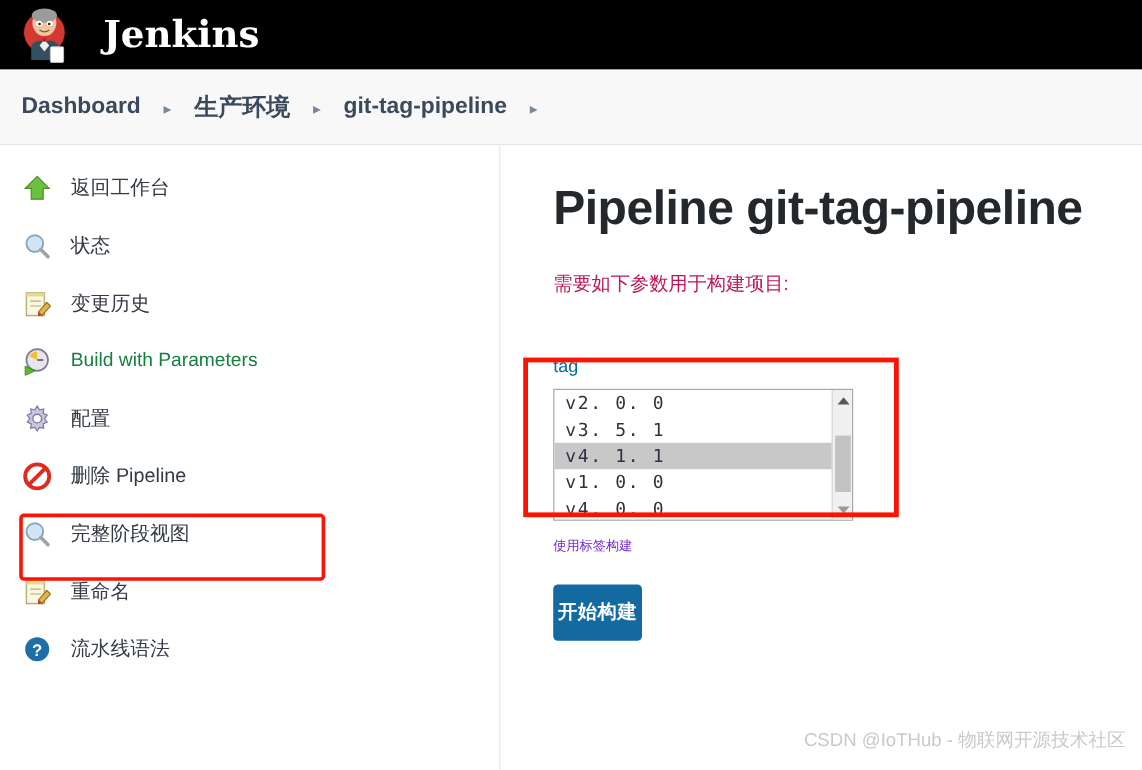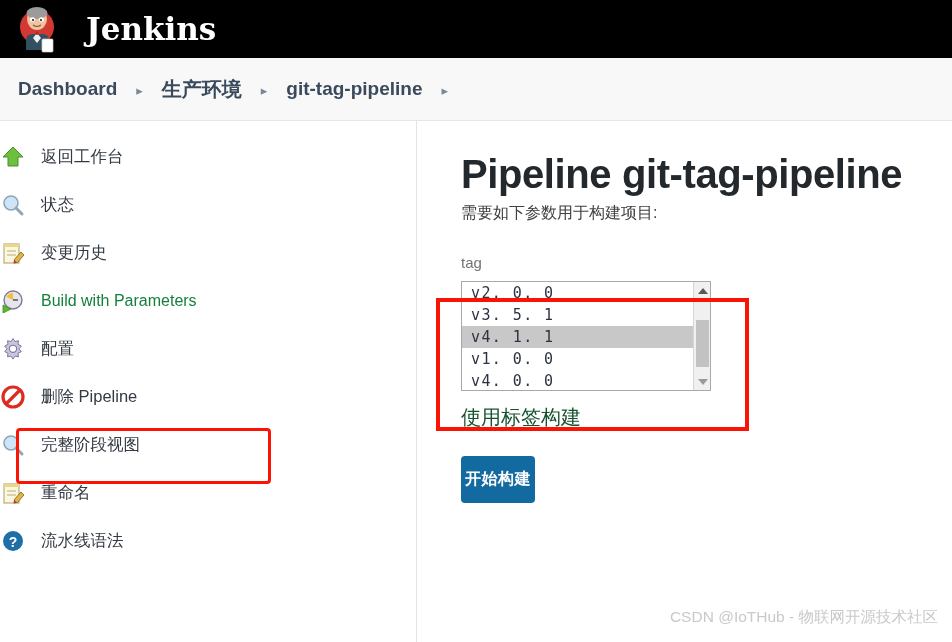--- a/index.html
+++ b/index.html
@@ -87,20 +87,21 @@
     padding-top: 30px;
     box-sizing: border-box;
   }
 
   
   .side-item {
     display: flex;
     align-items: center;
     height: 27px;
     margin-bottom: 21px;
+    padding-left: 18px;
     box-sizing: border-box;
     cursor: pointer;
   }
   .side-ico {
     width: 26px;
     height: 26px;
     flex: 0 0 26px;
     margin-right: 15px;
     display: flex;
     align-items: center;
@@ -133,27 +134,27 @@
   .page-title {
     font-size: 40px;
     font-weight: bold;
     color: #23282d;
     letter-spacing: -0.4px;
     margin: 0;
     line-height: 1.15;
   }
   .subtitle {
     font-size: 16px;
-    color: #404040;
-    margin-top: 6px;
+    color: #be185d;
+    margin-top: 30px;
   }
   .param-label {
     font-size: 15px;
-    color: #737373;
-    margin-top: 30px;
+    color: #0369a1;
+    margin-top: 49px;
   }
 
   .select-zone {
     position: relative;
     margin-top: 10px;
     width: 248px;
   }
   .tag-select {
     width: 250px;
     height: 110px;
@@ -224,22 +225,22 @@
     top: 298px;
     width: 313px;
     height: 133px;
     border: 4px solid #fa1405;
     box-sizing: border-box;
     pointer-events: none;
     z-index: 5;
   }
 
   .help-text {
-    font-size: 20px;
-    color: #14532d;
+    font-size: 11px;
+    color: #6d28d9;
     margin-top: 13px;
   }
 
   .build-btn {
     margin-top: 25px;
     background: #136aa1;
     color: #ffffff;
     border: none;
     border-radius: 4px;
     padding: 13px 4px;

